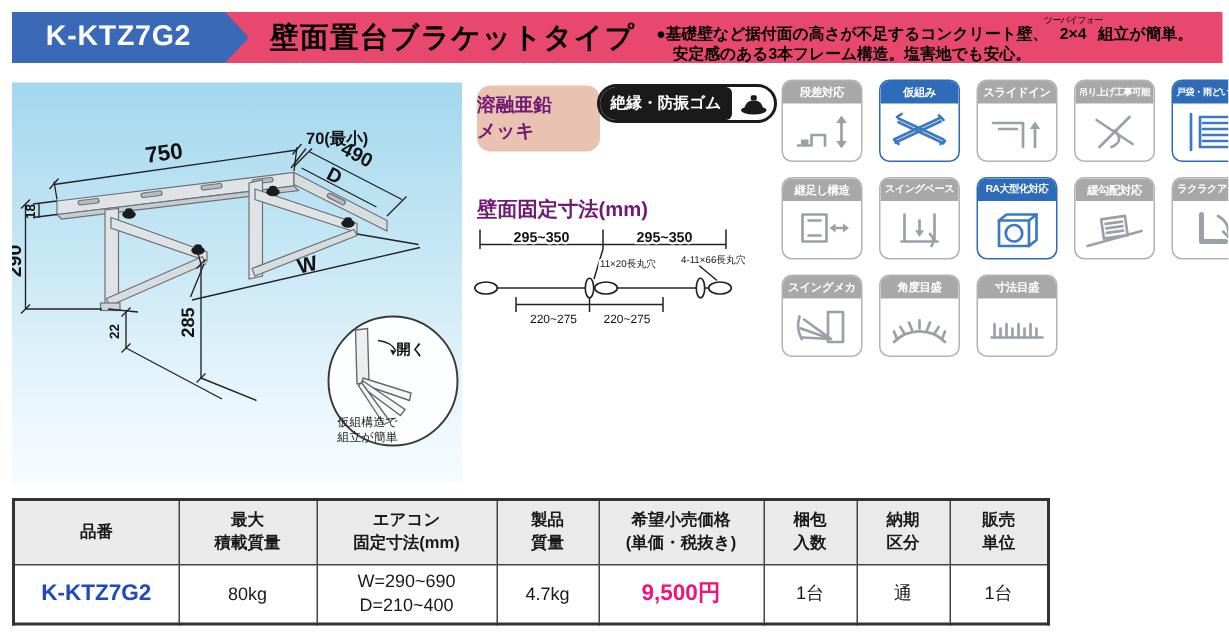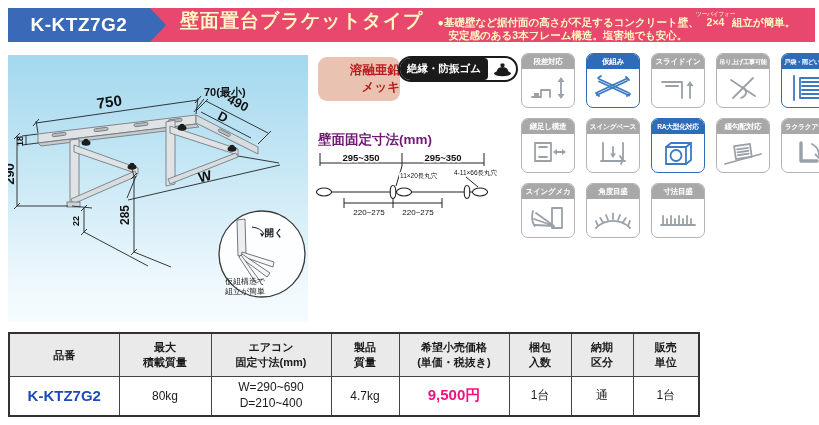--- a/index.html
+++ b/index.html
@@ -8,35 +8,35 @@
   .page { position:relative; width:819px; height:425px; background:#fff; overflow:hidden; }
 
   
   .hdr { position:absolute; left:8px; top:8px; width:807px; height:34px; display:flex; }
   .model { position:relative; width:142px; background:var(--blue); color:#fff;
            display:flex; align-items:center; justify-content:center;
            font-size:19px; font-weight:bold; letter-spacing:.5px; z-index:2; }
   .model-arrow { position:absolute; right:-16px; top:0; width:0; height:0;
            border-top:17px solid transparent; border-bottom:17px solid transparent;
            border-left:16px solid var(--blue); }
-  .banner { flex:1; background:var(--pink); color:#fef9c3; display:flex; align-items:flex-start;
+  .banner { flex:1; background:var(--pink); color:#000000; display:flex; align-items:center;
            padding-left:30px; }
   .btitle { font-size:19px; font-weight:bold; letter-spacing:1px; margin-right:14px; white-space:nowrap; }
   .bdesc { font-size:10.5px; font-weight:bold; line-height:13px; padding-top:3px; }
   .bdesc ruby rt { font-size:6px; font-weight:normal; letter-spacing:-.5px; }
   .dline2 { padding-left:11px; }
 
   
   .dpanel { position:absolute; left:8px; top:55px; width:300px; height:267px;
             background:linear-gradient(180deg,#a3d8ee 0%,#c9e8f5 45%,#eef8fd 85%,#f6fcff 100%); }
 
   
   .galv { position:absolute; left:318px; top:57px; width:82px; height:44px;
-          background:#e9c2b2; border-radius:9px; color:#b91c1c;
-          font-size:12.5px; font-weight:bold; text-align:right; line-height:17px; padding-top:5px; }
+          background:#e9c2b2; border-radius:9px; color:#701a75;
+          font-size:12.5px; font-weight:bold; text-align:left; line-height:17px; padding-top:5px; }
   .pill { position:absolute; left:398px; top:56px; height:26px; border:2px solid #1a1a1a;
           border-radius:13px; background:#fff; display:flex; align-items:stretch; overflow:hidden; }
   .pill-label { background:#1a1a1a; color:#fff; font-size:10.5px; font-weight:bold;
           display:flex; align-items:center; padding:0 7px; border-radius:0 4px 4px 0; }
   .pill-icon { width:28px; display:flex; align-items:center; justify-content:center; }
   .wdtitle { position:absolute; left:318px; top:131px; font-size:13.5px; font-weight:bold; color:#701a75; }
   .wdsvg { position:absolute; left:316px; top:150px; }
 
   
   .features { position:absolute; left:521px; top:53px; display:grid;

